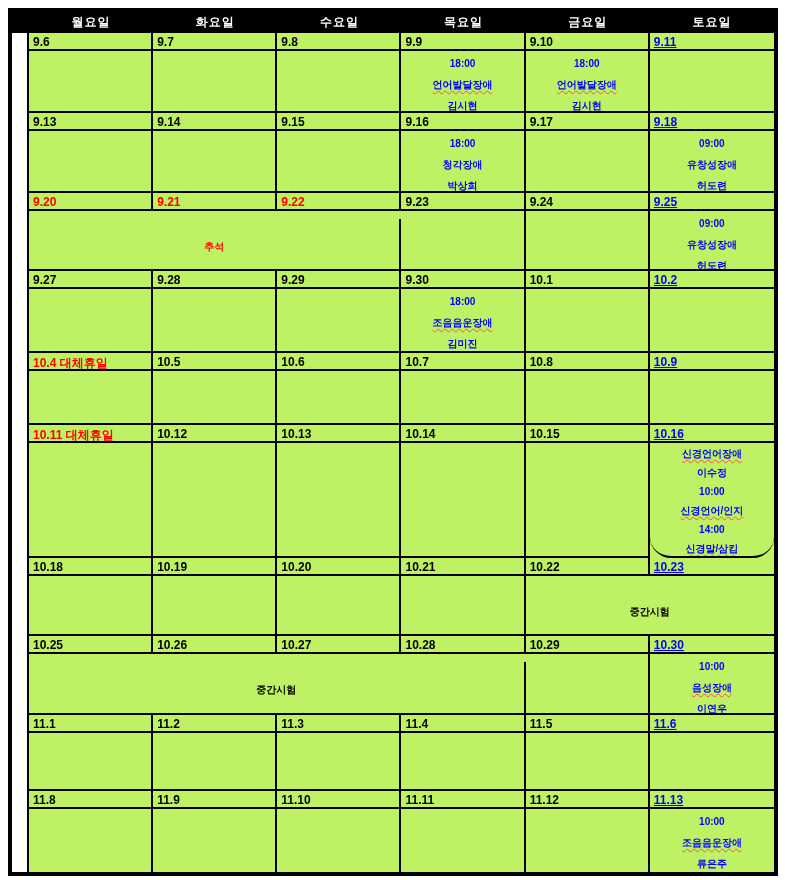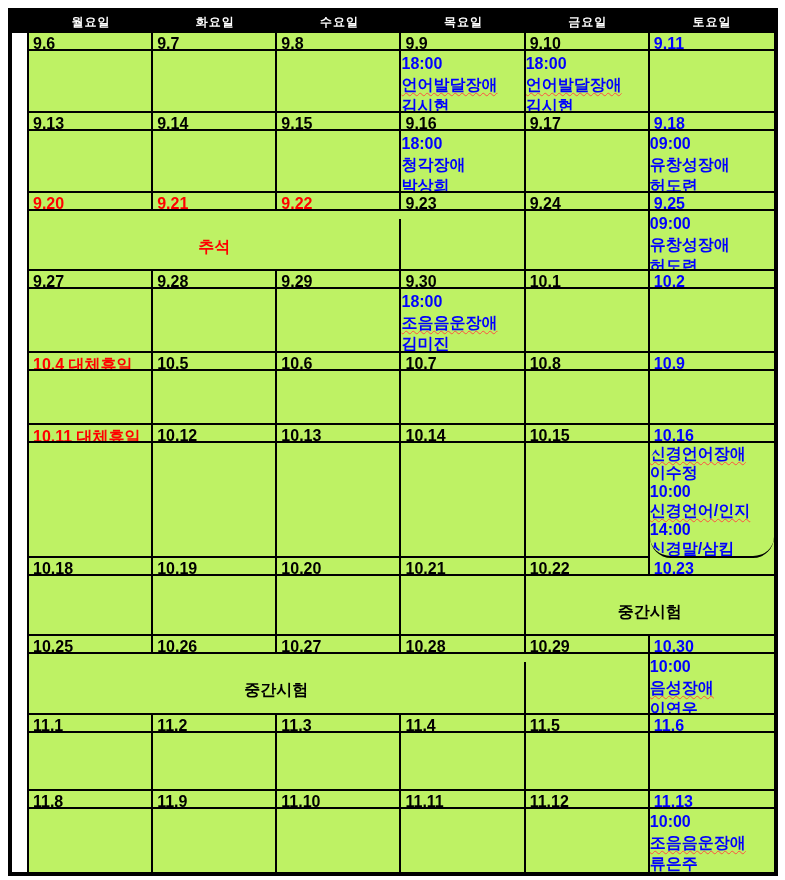--- a/index.html
+++ b/index.html
@@ -20,26 +20,26 @@
   
   .h{
     background:#000;color:#fff;font-size:12px;letter-spacing:1px;
     display:flex;align-items:center;justify-content:center;overflow:hidden;
   }
   
   .gut{grid-column:1;grid-row:2 / span 20;border-right:2px solid #000;background:#fff;}
   
   .d{
     border-right:2px solid #000;border-bottom:2px solid #000;
-    font-size:16px;color:#000;padding:2px 0 0 4px;overflow:hidden;white-space:nowrap;
+    font-size:12px;color:#000;padding:2px 0 0 4px;overflow:hidden;white-space:nowrap;
   }
   
   .e{
     border-right:2px solid #000;border-bottom:2px solid #000;
-    font-size:16px;color:#0000ff;
+    text-align:center;font-size:10px;color:#0000ff;
     line-height:21px;padding-top:2px;overflow:hidden;
   }
   .tall{line-height:19px;padding-top:1px;border-radius:21px;}
   .sat{color:#0000ff;text-decoration:underline;}
   .red{color:#ff0000;}
   .black{color:#000000;}
   .lc{border-right:none;}
   .bb{border-bottom:none;}
   .merged{display:flex;align-items:center;justify-content:center;padding-top:4px;margin-top:8px;}
   .sp2{grid-column:span 2;}

